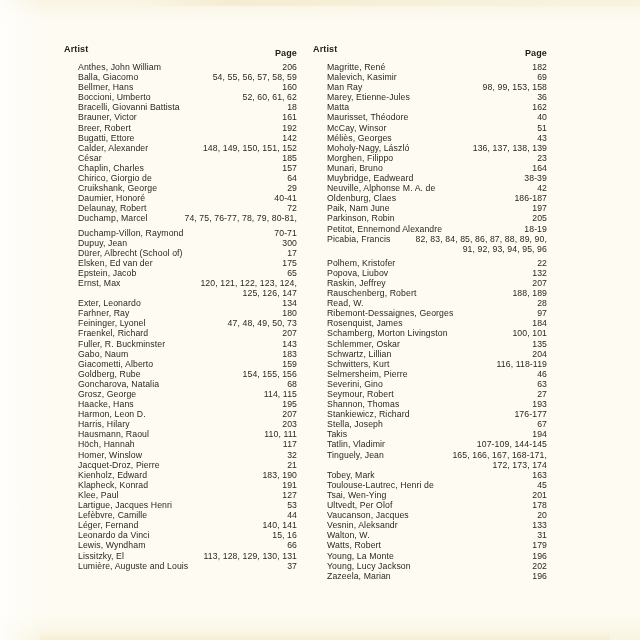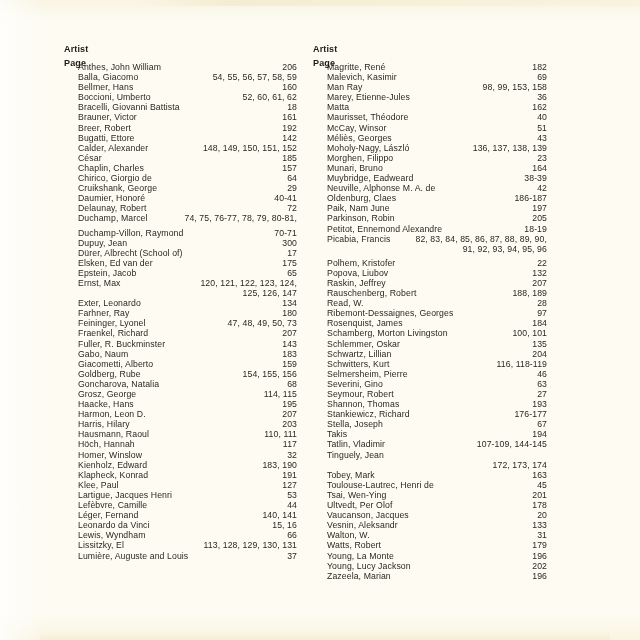--- a/index.html
+++ b/index.html
@@ -44,21 +44,20 @@
   .col-right { width: 234px; }
   .col-header {
     display: flex;
     justify-content: space-between;
     align-items: flex-start;
     font-size: 9px;
     font-weight: bold;
     letter-spacing: 0.15px;
     color: #1f1d17;
     height: 18px;
-    flex-direction: column;
   }
   .col-header .page-label {
     position: relative;
     top: 4px;
   }
   .rows { display: block; margin-left: 14px; }
   .row {
     display: flex;
     justify-content: space-between;
     align-items: baseline;
@@ -238,20 +237,24 @@
           </div>
           <div class="row">
             <span class="name">Höch, Hannah</span>
             <span class="pages">117</span>
           </div>
           <div class="row">
             <span class="name">Homer, Winslow</span>
             <span class="pages">32</span>
           </div>
           <div class="row">
+            <span class="name">Jacquet-Droz, Pierre</span>
+            <span class="pages">21</span>
+          </div>
+          <div class="row">
             <span class="name">Kienholz, Edward</span>
             <span class="pages">183, 190</span>
           </div>
           <div class="row">
             <span class="name">Klapheck, Konrad</span>
             <span class="pages">191</span>
           </div>
           <div class="row">
             <span class="name">Klee, Paul</span>
             <span class="pages">127</span>
@@ -441,20 +444,21 @@
           <div class="row">
             <span class="name">Takis</span>
             <span class="pages">194</span>
           </div>
           <div class="row">
             <span class="name">Tatlin, Vladimir</span>
             <span class="pages">107-109, 144-145</span>
           </div>
           <div class="row">
             <span class="name">Tinguely, Jean</span>
+            <span class="pages">165, 166, 167, 168-171,</span>
           </div>
           <div class="row">
             <span class="name"></span>
             <span class="pages">172, 173, 174</span>
           </div>
           <div class="row">
             <span class="name">Tobey, Mark</span>
             <span class="pages">163</span>
           </div>
           <div class="row">

